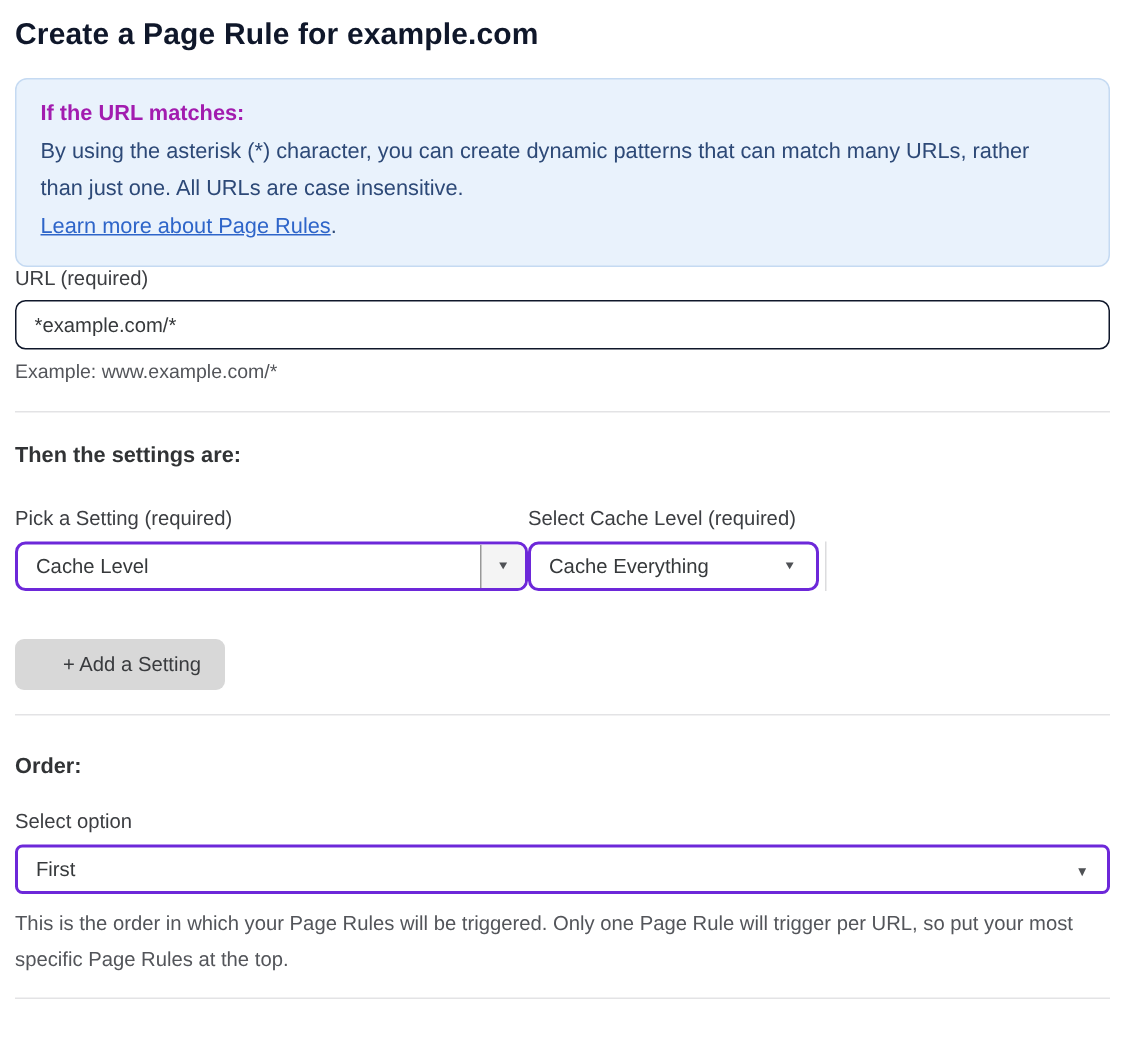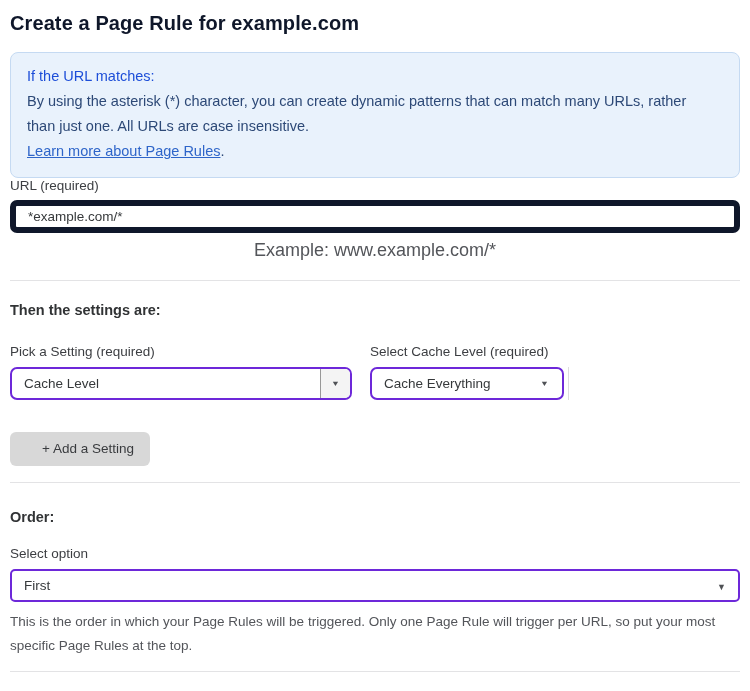--- a/index.html
+++ b/index.html
@@ -27,67 +27,65 @@
   .info-box {
     margin-top: 17px;
     background: #e9f2fc;
     border: 1px solid #c5daf2;
     border-radius: 8px;
     padding: 11px 16px 13px 16px;
     font-size: 14.5px;
     line-height: 25px;
     color: #2d4977;
   }
-  .info-heading { font-weight: normal; color: #1d4ed8; }
+  .info-heading { font-weight: bold; color: #a21caf; }
   .info-body { max-width: 690px; }
   .info-link {
     color: #2e65c9;
     text-decoration: underline;
     cursor: pointer;
   }
   
   .field-label {
     font-size: 13.5px;
     color: #3c3e42;
   }
   .text-input {
     display: block;
     width: 730px;
     height: 33px;
     margin-top: 7px;
-    border: 6px solid #0f172a;
+    border: 1px solid #0f172a;
     border-radius: 7px;
     padding: 0 12px;
     font-size: 13.5px;
     font-family: "Liberation Sans", sans-serif;
     color: #36393b;
     background: #fff;
     outline: none;
   }
   .helper-text {
-    font-size: 18px;
+    font-size: 13px;
     color: #53555a;
     margin-top: 7px;
-    text-align: center;
   }
   .divider {
     border: none;
     border-top: 1px solid #e3e3e5;
     margin-top: 19px;
   }
   .section-heading {
     font-size: 14.5px;
     font-weight: bold;
     color: #313335;
     margin-top: 21px;
   }
   
   .settings-row {
     display: flex;
-    gap: 18px;
     align-items: center;
   }
   .settings-col .field-label { margin-top: 26px; }
   .select-control {
     margin-top: 8px;
     height: 33px;
     border: 2px solid #6d28d9;
     border-radius: 7px;
     background: #fff;
     display: flex;

